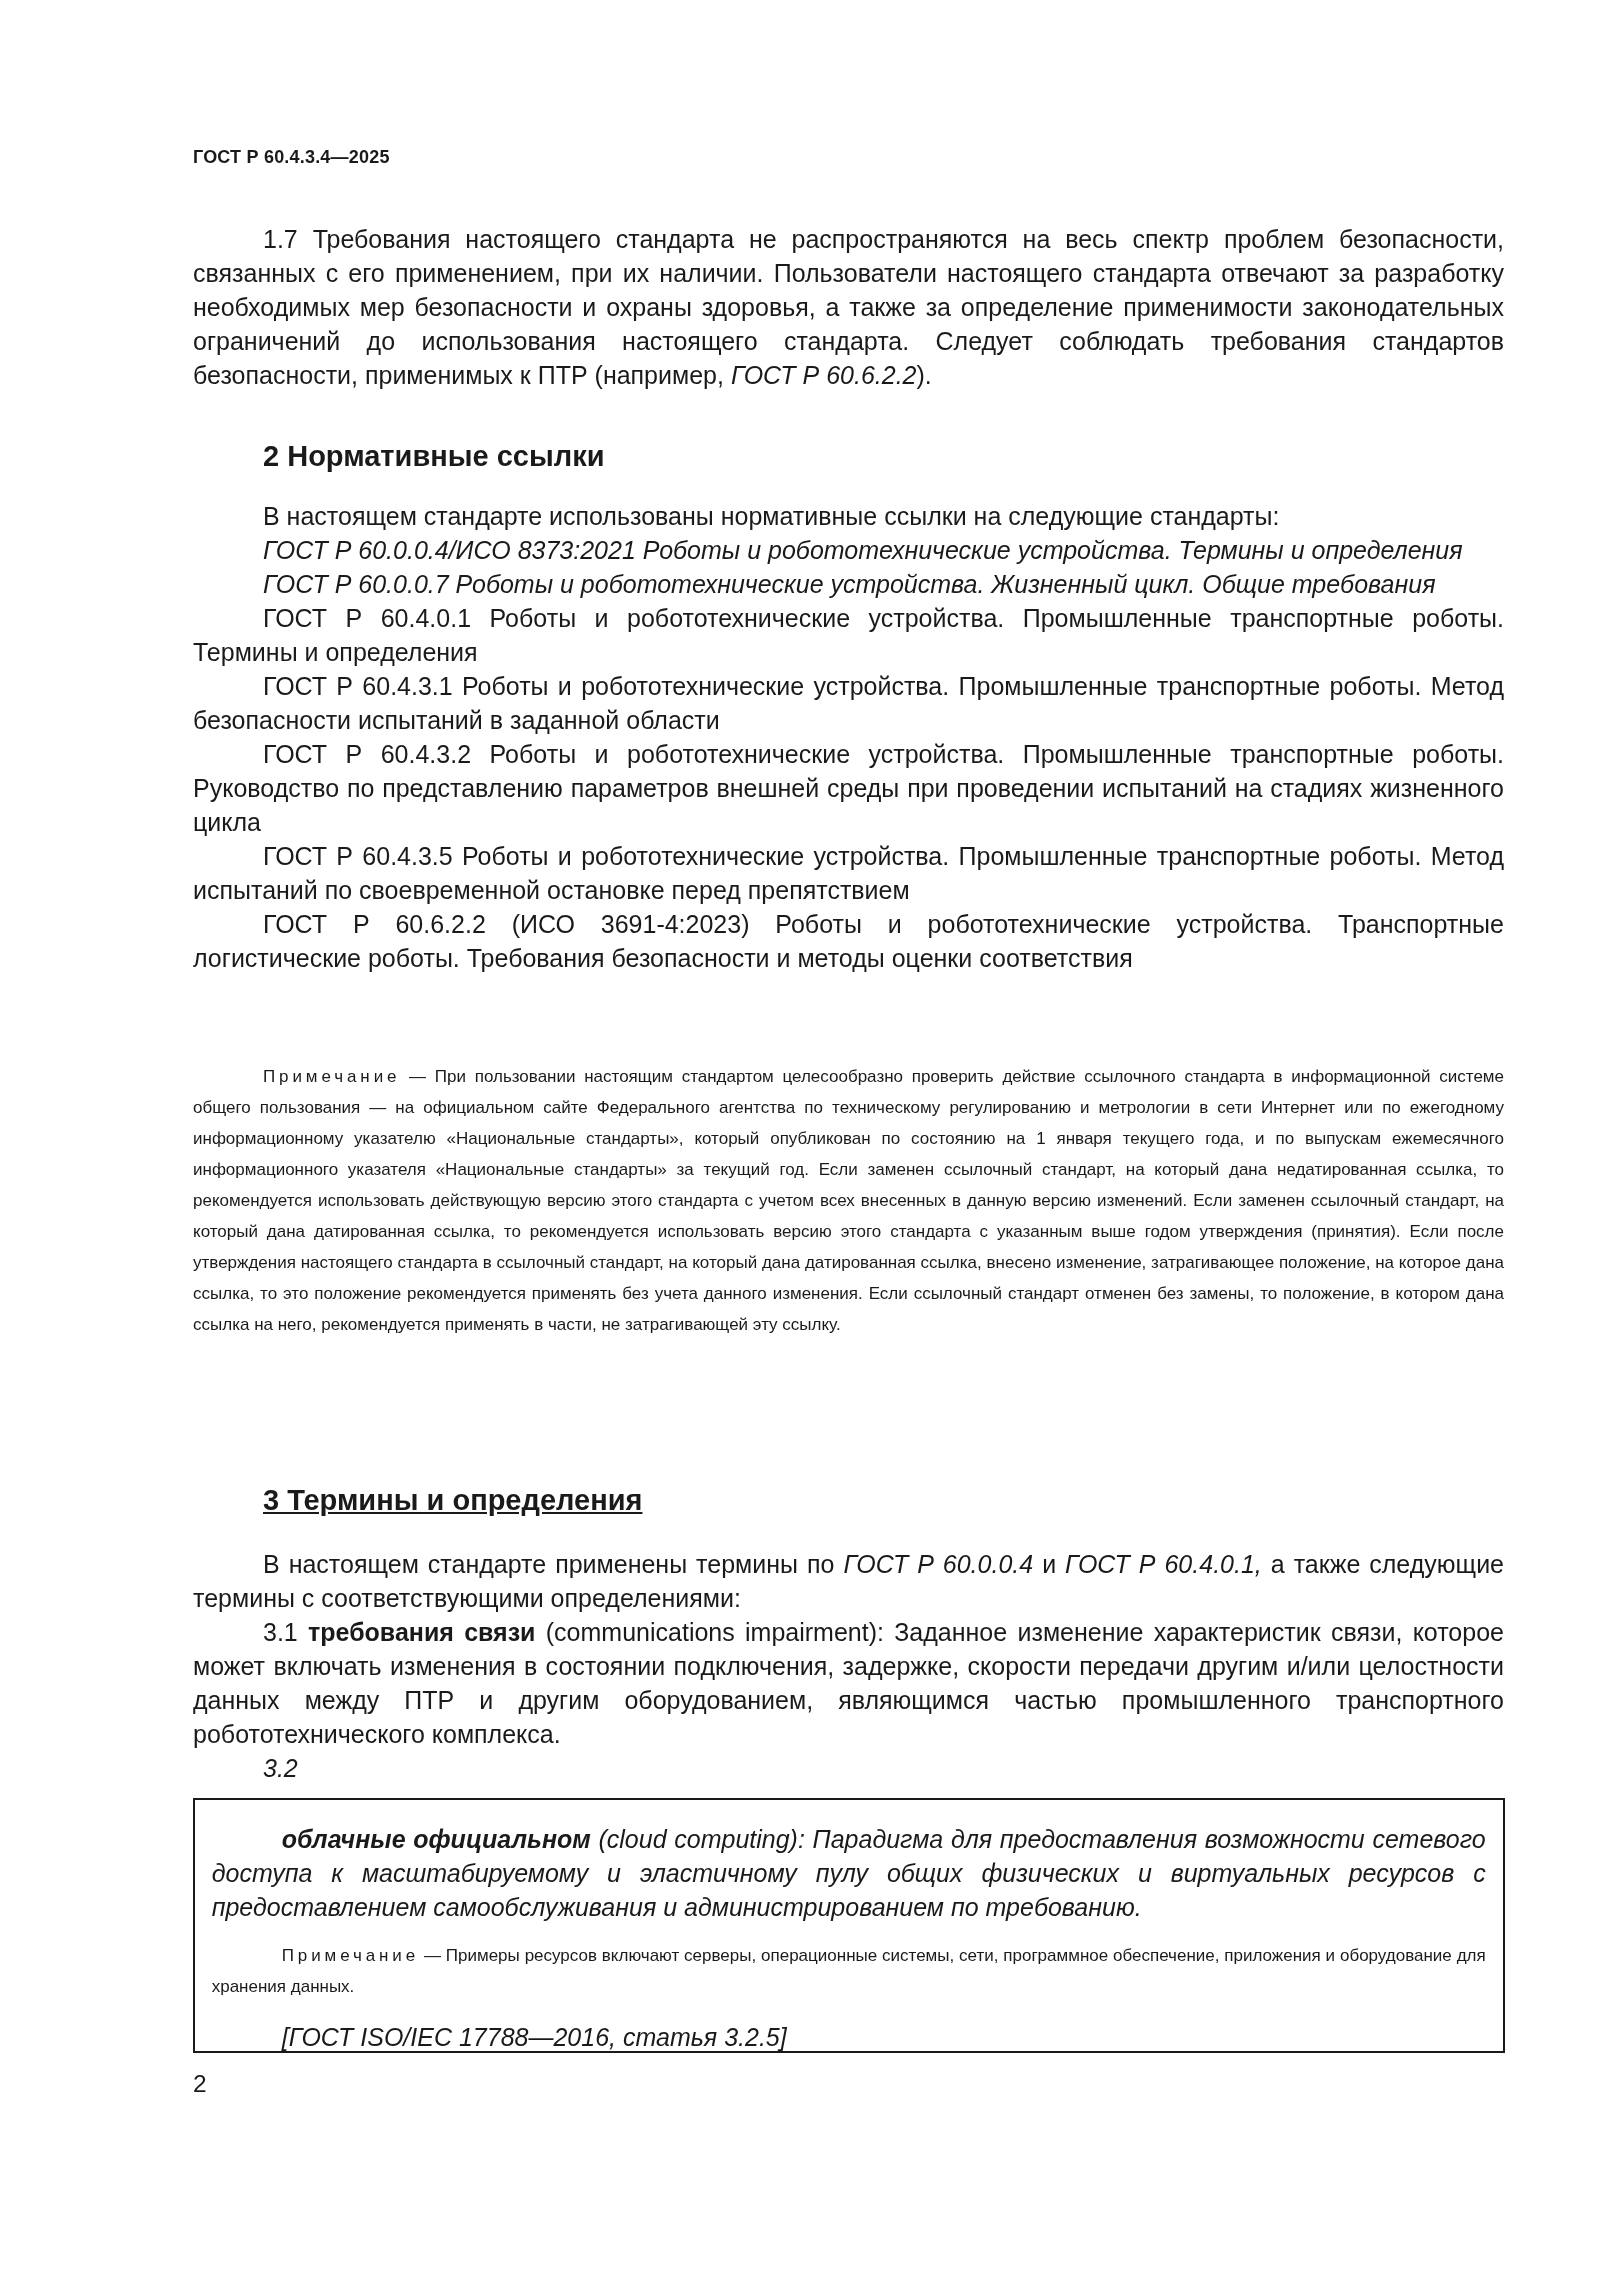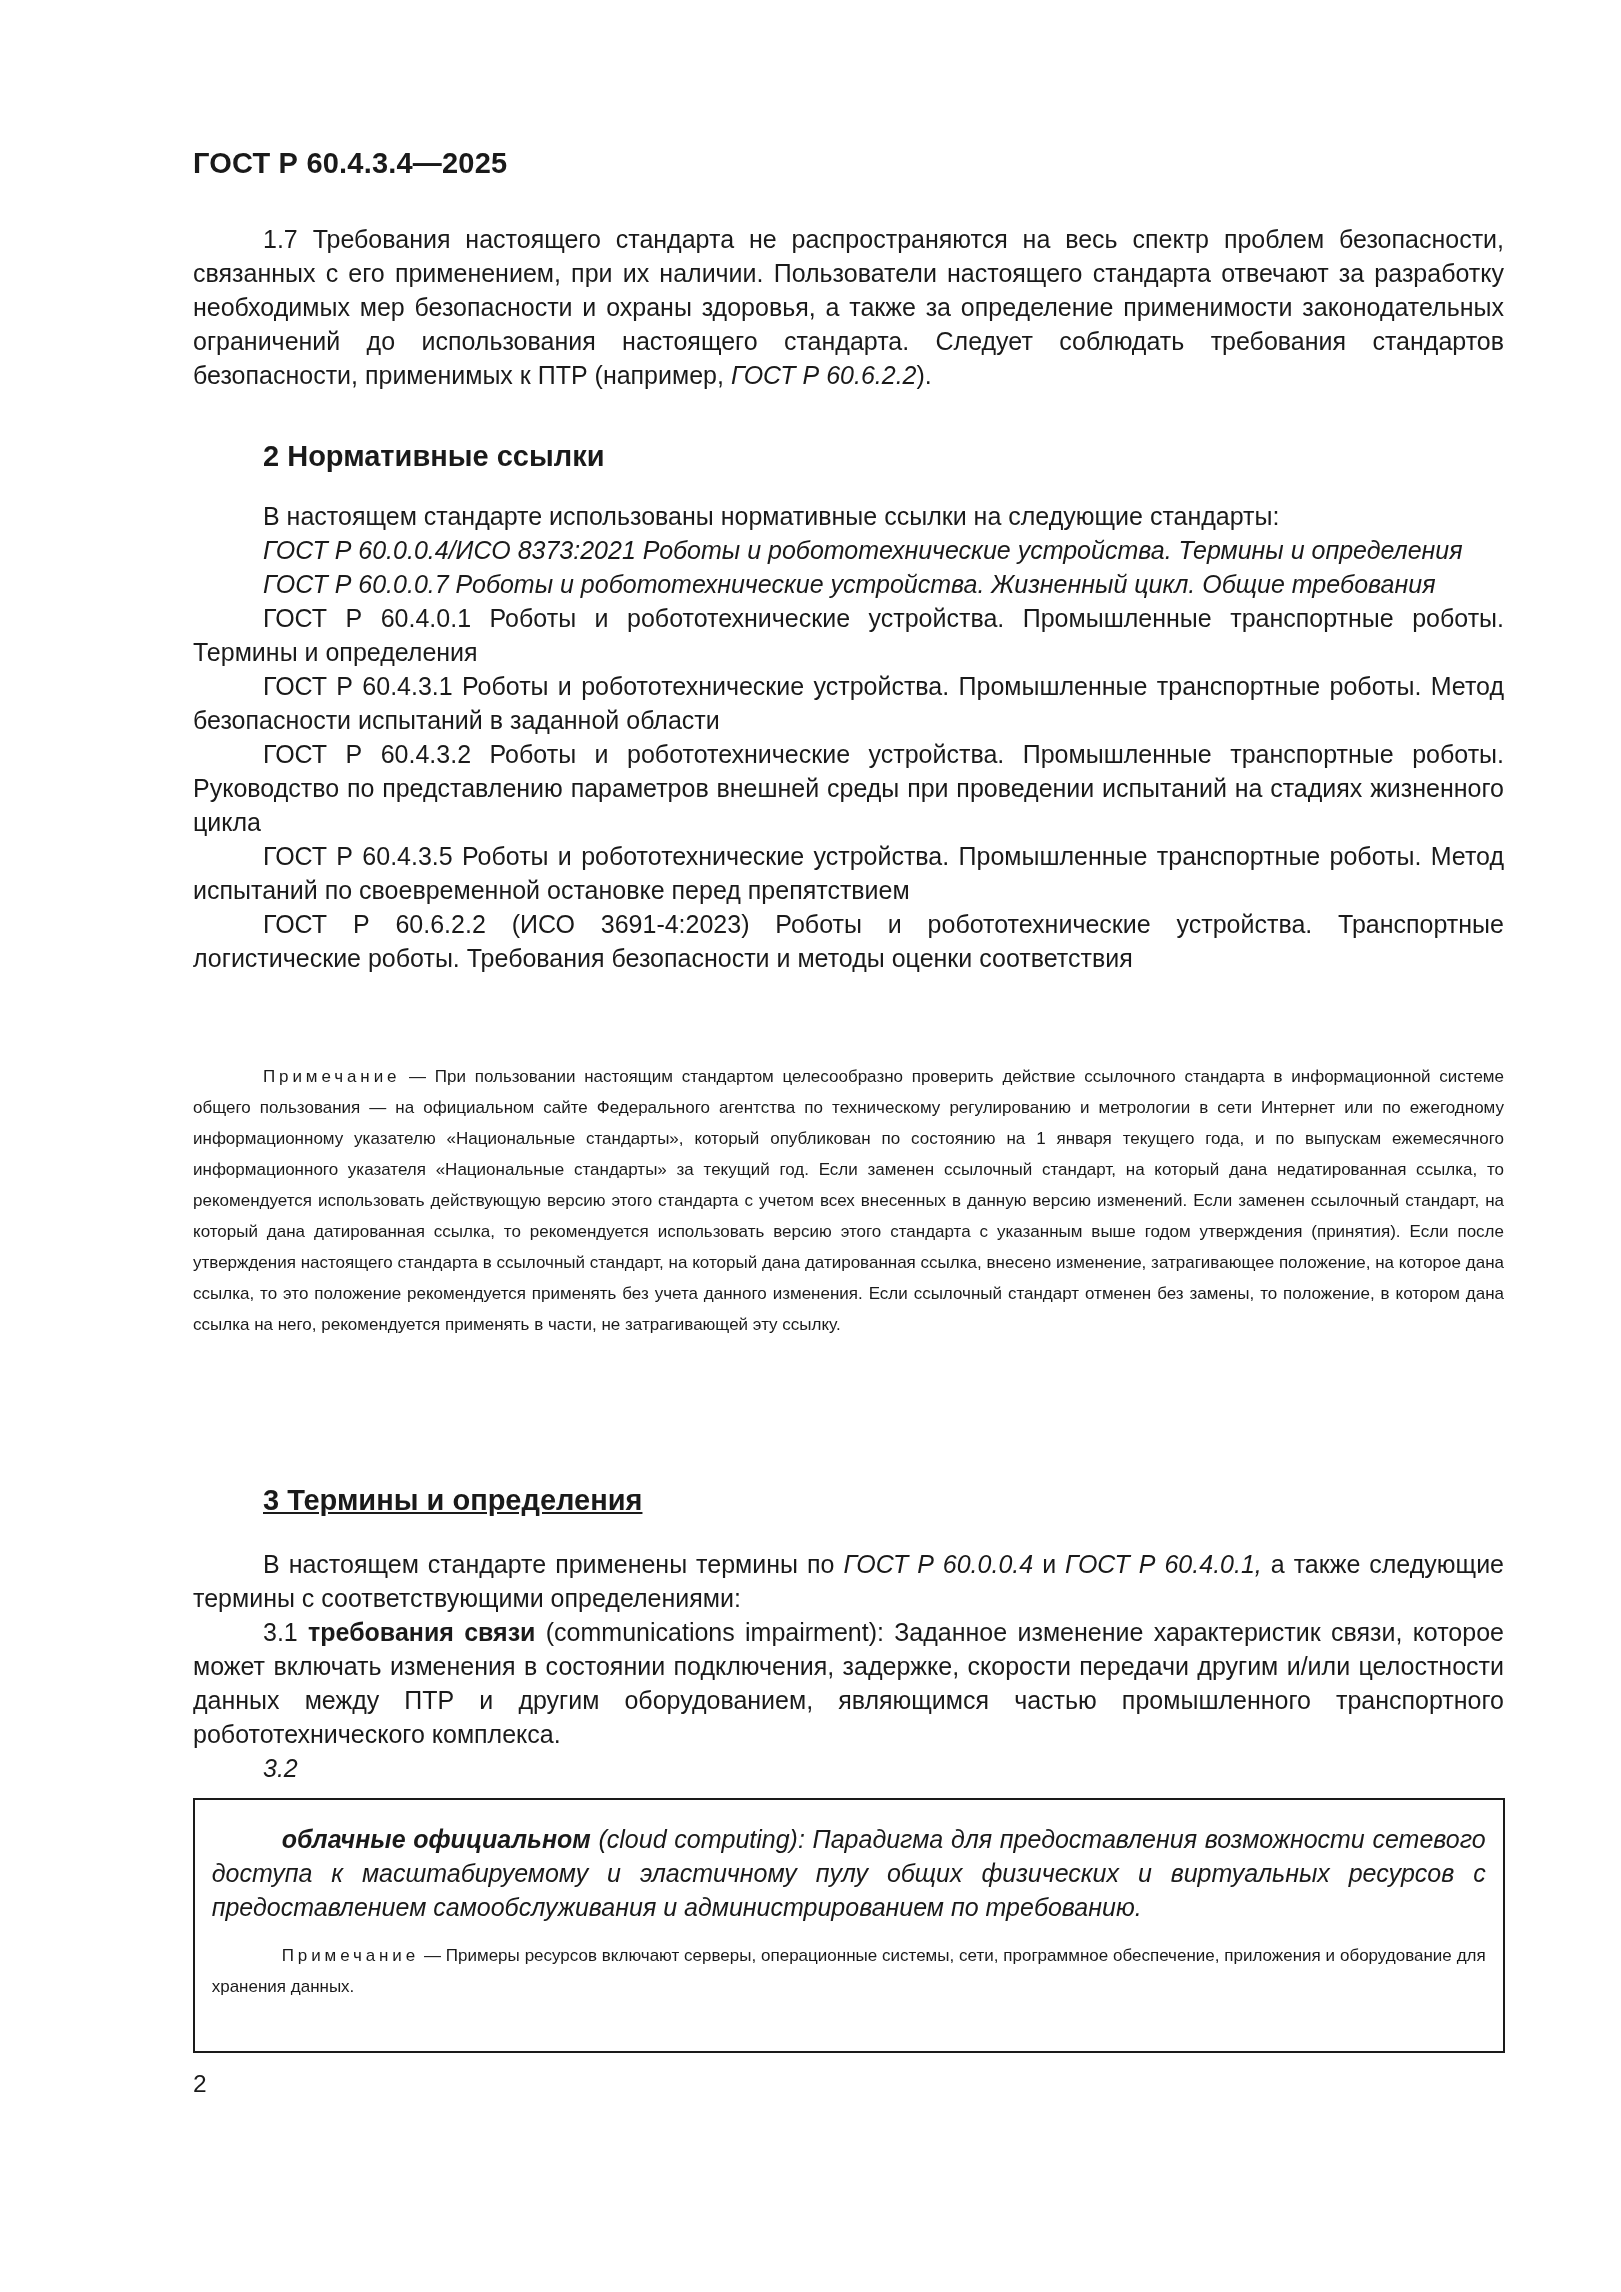--- a/index.html
+++ b/index.html
@@ -1,19 +1,19 @@
 <!DOCTYPE html>
 <html><head>
 <meta charset="utf-8">
 <style>
   html, body { margin: 0; padding: 0; background: #ffffff; }
   body { width: 1621px; height: 2293px; position: relative; overflow: hidden;
          font-family: "Liberation Sans", sans-serif; color: #1a1a1a; }
   .page { position: absolute; left: 0; top: 0; width: 1621px; height: 2293px; background: #fff; }
-  .doc-header { position: absolute; left: 193px; top: 147px; font-size: 29px; font-weight: bold; letter-spacing: 0.2px; }
+  .doc-header { position: absolute; left: 193px; top: 147px; font-size: 18px; font-weight: bold; letter-spacing: 0.2px; }
   .block { position: absolute; left: 193px; width: 1311px; }
   .p { font-size: 25px; line-height: 34px; text-align: justify; text-indent: 70px; margin: 0; }
   .h { font-size: 29px; font-weight: bold; margin: 0; padding-left: 70px; line-height: 35px; }
   .note { font-size: 17px; line-height: 31px; text-align: justify; text-indent: 70px; margin: 0; }
   .spaced { letter-spacing: 3.9px; }
   .it { font-style: italic; }
   .b { font-weight: bold; }
   .box { position: absolute; left: 193px; top: 1798px; width: 1308px; height: 251px; border: 2.9px solid #1a1a1a; }
   .box-inner { position: absolute; left: 16.7px; top: 21.6px; width: 1274px; }
   .box .p { font-style: italic; }
@@ -57,19 +57,20 @@
   <div class="block" style="top:1547px;">
     <p class="p"><span>В настоящем стандарте применены термины по </span><span class="it">ГОСТ Р 60.0.0.4</span><span> и </span><span class="it">ГОСТ Р 60.4.0.1,</span><span> а также следующие термины с соответствующими определениями:</span></p>
     <p class="p"><span>3.1 </span><span class="b">требования связи</span><span> (communications impairment): </span><span>Заданное изменение характеристик связи, которое может включать изменения в состоянии подключения, задержке, скорости передачи другим и/или целостности данных между ПТР и другим оборудованием, являющимся частью промышленного транспортного робототехнического комплекса.</span></p>
     <p class="p it">3.2</p>
   </div>
 
   <div class="box">
     <div class="box-inner">
       <p class="p"><span class="b">облачные официальном</span><span> (cloud computing): </span><span>Парадигма для предоставления возможности сетевого доступа к масштабируемому и эластичному пулу общих физических и виртуальных ресурсов с предоставлением самообслуживания и администрированием по требованию.</span></p>
       <p class="note" style="margin-top:16.7px;"><span class="spaced">Примечание</span><span> — </span><span>Примеры ресурсов включают серверы, операционные системы, сети, программное обеспечение, приложения и оборудование для хранения данных.</span></p>
+      <p class="p" style="margin-top:17.6px;">[ГОСТ ISO/IEC 17788—2016, статья 3.2.5]</p>
     </div>
   </div>
 
   <div class="page-number">2</div>
 
 </div>
 
 
 </body></html>

